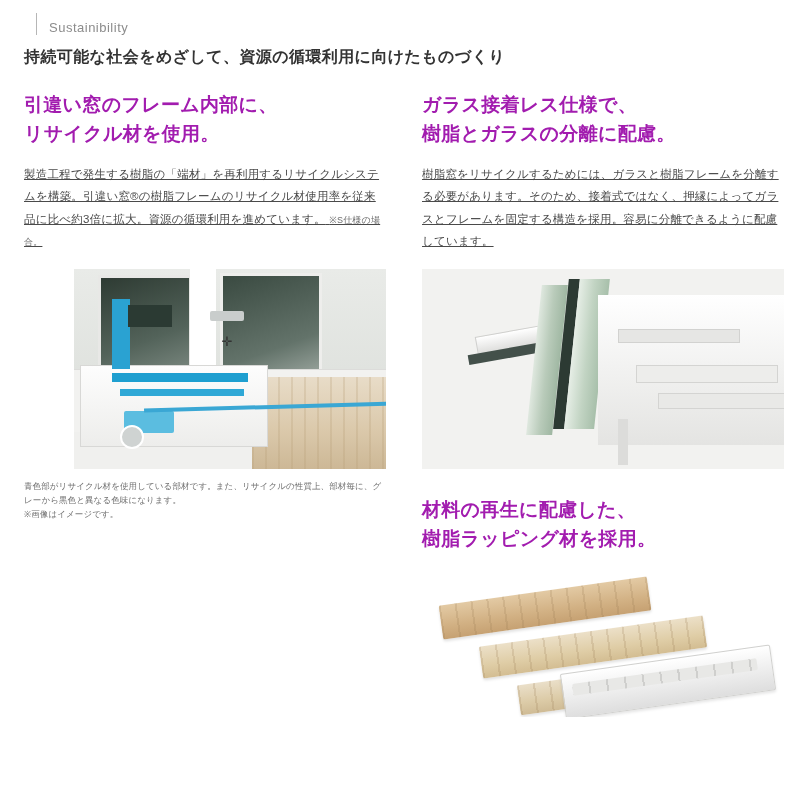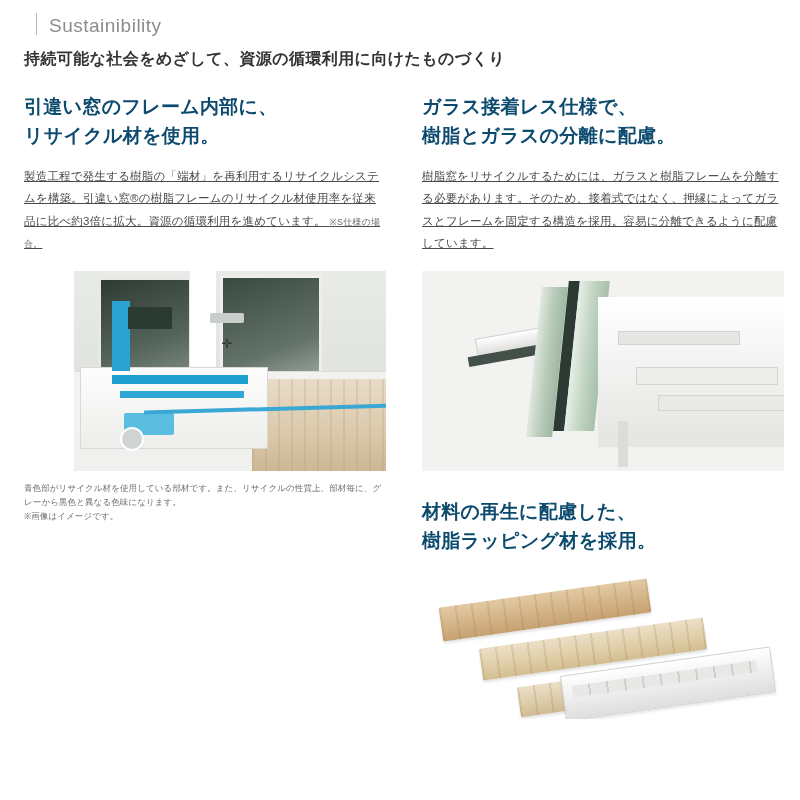--- a/index.html
+++ b/index.html
@@ -40,21 +40,21 @@
   .header-divider {
     display: inline-block;
     width: 1px;
     height: 22px;
     background: #b6b6b6;
     margin: 0 12px;
     position: relative;
     top: 3px;
   }
   .header-en {
-    font-size: 19px;
+    font-size: 13px;
     color: #8c8c8c;
     letter-spacing: 0.5px;
     font-weight: normal;
   }
 
   .headline {
     margin-top: 12px;
     padding-left: 6px;
     font-size: 16px;
     font-weight: bold;
@@ -69,21 +69,21 @@
     padding-left: 6px;
     gap: 36px;
   }
   .col {
     width: 362px;
   }
 
   .sec-title {
     font-size: 19px;
     font-weight: bold;
-    color: #0c4a6e;
+    color: #a21caf;
     line-height: 1.55;
     letter-spacing: 0.3px;
   }
   .sec-body {
     margin-top: 14px;
     font-size: 11.5px;
     line-height: 1.95;
     color: #4a4a4a;
     letter-spacing: 0.2px;
     text-decoration: underline;

